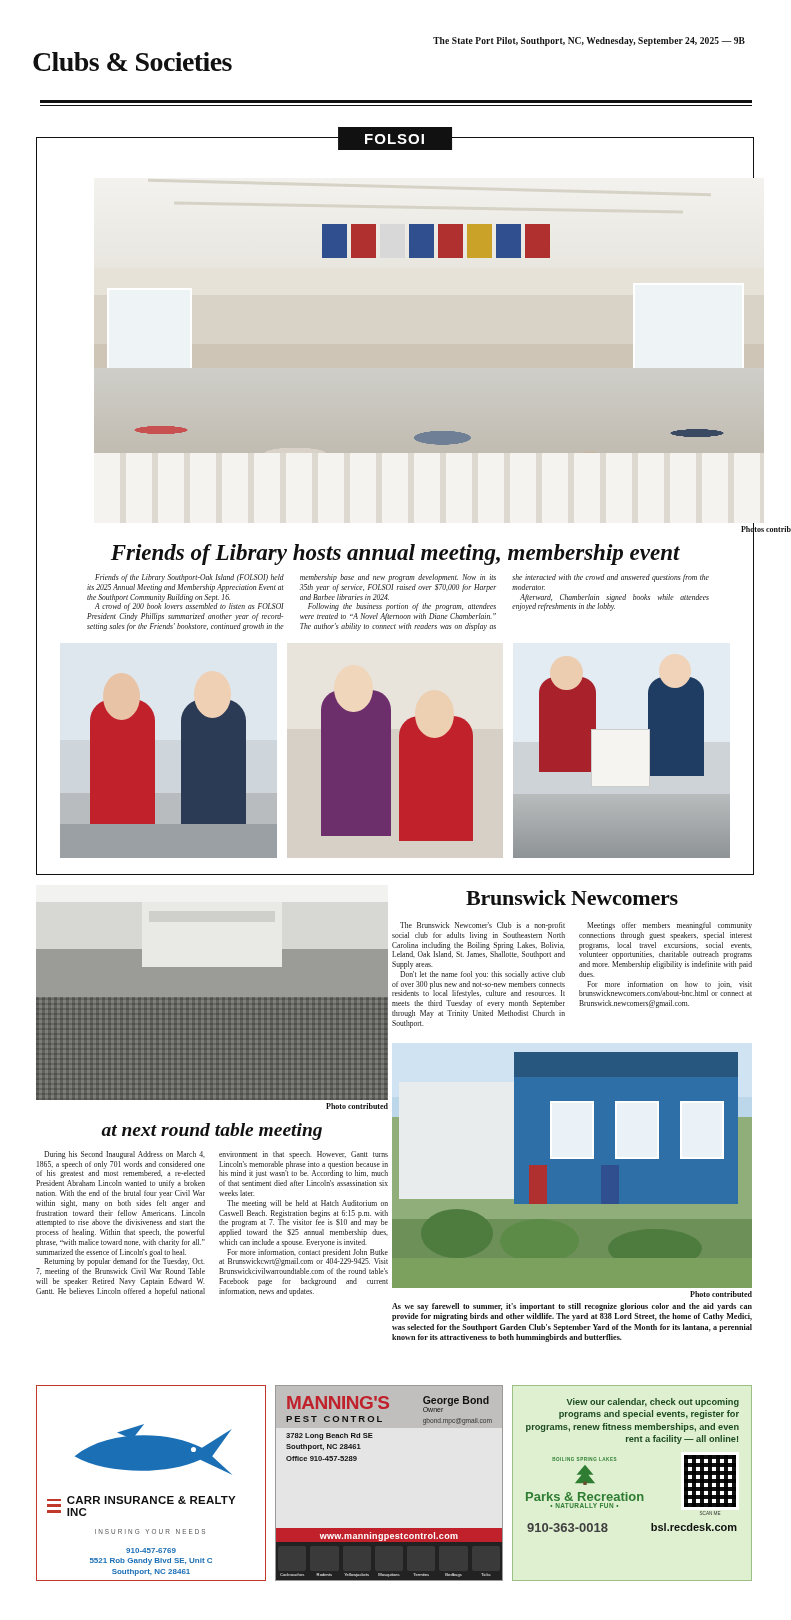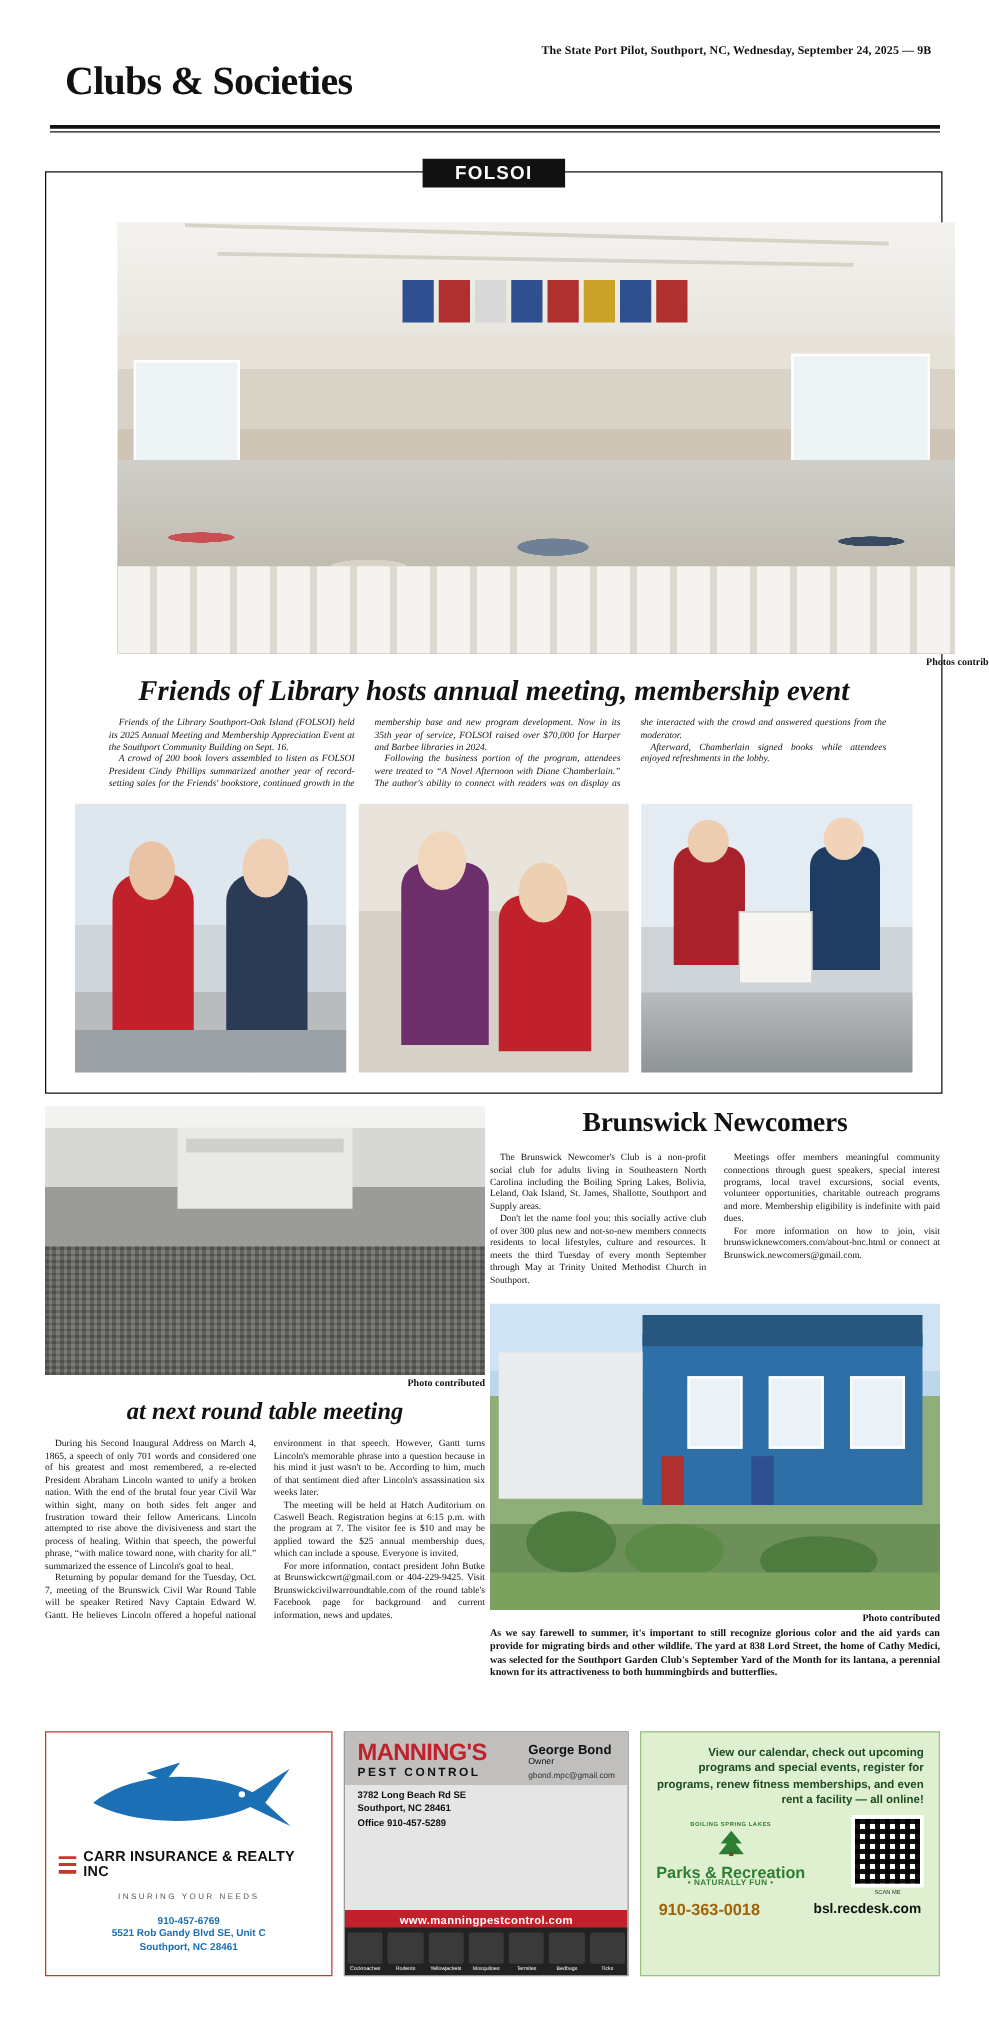--- a/index.html
+++ b/index.html
@@ -17,22 +17,22 @@
     padding:0;
   }
   
   .masthead-line{
     position:absolute; left:33px; top:36px; width:712px;
     font-size:9.5px; font-weight:bold; text-align:right;
     font-family:"Liberation Serif", serif;
     letter-spacing:0.1px;
   }
   .section-title{
-    position:absolute; left:52px; top:46px;
-    font-size:32px; font-weight:bold; letter-spacing:-0.6px;
+    position:absolute; left:32px; top:46px;
+    font-size:28px; font-weight:bold; letter-spacing:-0.6px;
     font-family:"Liberation Serif", serif;
     text-align:right;
   }
   .rule-thick{
     position:absolute; left:40px; top:100px; width:712px; height:3px; background:#111;
   }
   .rule-thin{
     position:absolute; left:40px; top:105px; width:712px; height:1px; background:#111;
   }
 
@@ -121,21 +121,21 @@
   .manning-addr{font-family:"Liberation Sans", sans-serif; font-size:7.6px; line-height:1.5; padding:2px 10px; font-weight:bold;}
   .manning-url{background:#c0212b; color:#fff; text-align:center; font-family:"Liberation Sans", sans-serif;
       font-weight:bold; font-size:9px; padding:3px 0; letter-spacing:0.3px;}
   .manning-bugs{display:flex; background:#222; color:#fff;}
   .manning-bugs div{flex:1; text-align:center; font-family:"Liberation Sans", sans-serif; font-size:4.2px; padding:2px 0 3px;}
   .bugbox{height:20px; background:#3a3a3a; margin:2px 2px 1px; border-radius:2px;}
 
   .parks-text{font-family:"Liberation Sans", sans-serif; font-size:9.2px; font-weight:bold; text-align:right; line-height:1.35; color:#1c4b22;}
   .parks-logo{font-family:"Liberation Sans", sans-serif; font-weight:bold; color:#2e7d32; font-size:13px; line-height:1;}
   .parks-logo small{display:block; font-size:6.5px; color:#2e7d32; letter-spacing:0.4px;}
-  .parks-phone{font-family:"Liberation Sans", sans-serif; font-weight:bold; font-size:13px; color:#a16207;}
+  .parks-phone{font-family:"Liberation Sans", sans-serif; font-weight:bold; font-size:13px; color:#404040;}
   .parks-site{font-family:"Liberation Sans", sans-serif; font-weight:bold; font-size:11px; color:#111;}
   .qr{width:52px;height:52px;background:
       repeating-linear-gradient(90deg,#111 0 4px,#fff 4px 8px),
       repeating-linear-gradient(0deg,#111 0 4px,transparent 4px 8px);
       background-blend-mode:multiply; border:3px solid #fff;}
 </style>
 </head>
 <body>
 
 <div class="page">
@@ -277,21 +277,21 @@
 
       <div style="position:absolute;left:0;bottom:0;width:100%;height:12%;background:#7ca05e;"></div>
     </div>
     <div class="photo-credit">Photo contributed</div>
     <div class="cutline" style="margin-top:3px;">As we say farewell to summer, it's important to still recognize glorious color and the aid yards can provide for migrating birds and other wildlife. The yard at 838 Lord Street, the home of Cathy Medici, was selected for the Southport Garden Club's September Yard of the Month for its lantana, a perennial known for its attractiveness to both hummingbirds and butterflies.</div>
   </div>
 
   <div class="ads">
 
     <div class="ad ad-carr">
-      <div style="position:absolute;left:0;top:2px;width:100%;height:100%;padding:10px;box-sizing:border-box;display:flex;flex-direction:column;align-items:center;justify-content:space-between;">
+      <div style="position:absolute;left:0;top:16px;width:100%;height:100%;padding:10px;box-sizing:border-box;display:flex;flex-direction:column;align-items:center;justify-content:space-between;">
         <div style="width:170px;height:64px;position:relative;margin-top:8px;">
           <svg viewBox="0 0 200 70" width="170" height="64">
             <path d="M10,40 C50,8 120,10 160,30 L195,8 L172,40 L196,62 L158,44 C120,62 48,62 10,40 Z" fill="#1b6fb5"></path>
             <path d="M60,12 L92,2 L78,20 Z" fill="#1b6fb5"></path>
             <circle cx="150" cy="32" r="3" fill="#fff"></circle>
           </svg>
         </div>
         <div style="display:flex;align-items:center;gap:6px;width:100%;justify-content:center;">
           <div style="width:14px;height:14px;background:repeating-linear-gradient(0deg,#c0392b 0 3px,#fff 3px 6px);"></div>
           <div class="carr-name">CARR INSURANCE &amp; REALTY INC</div>

